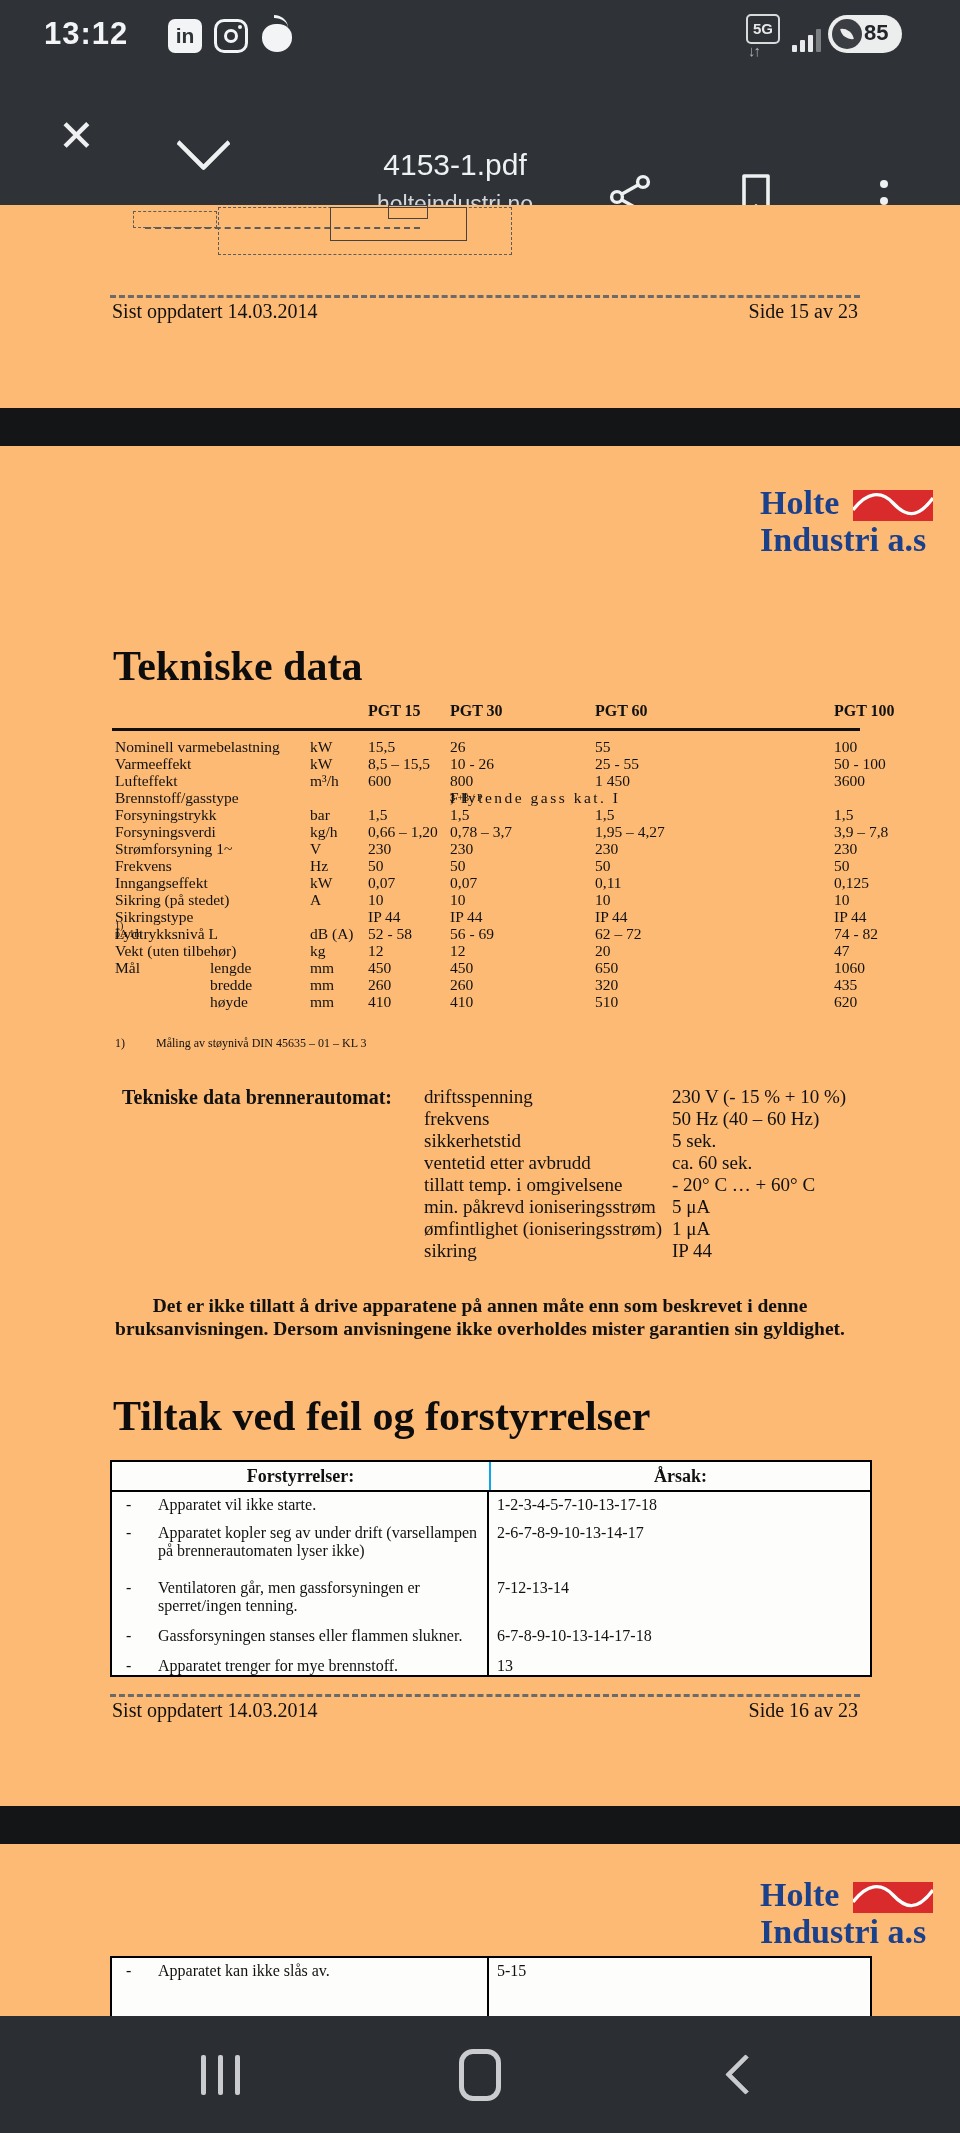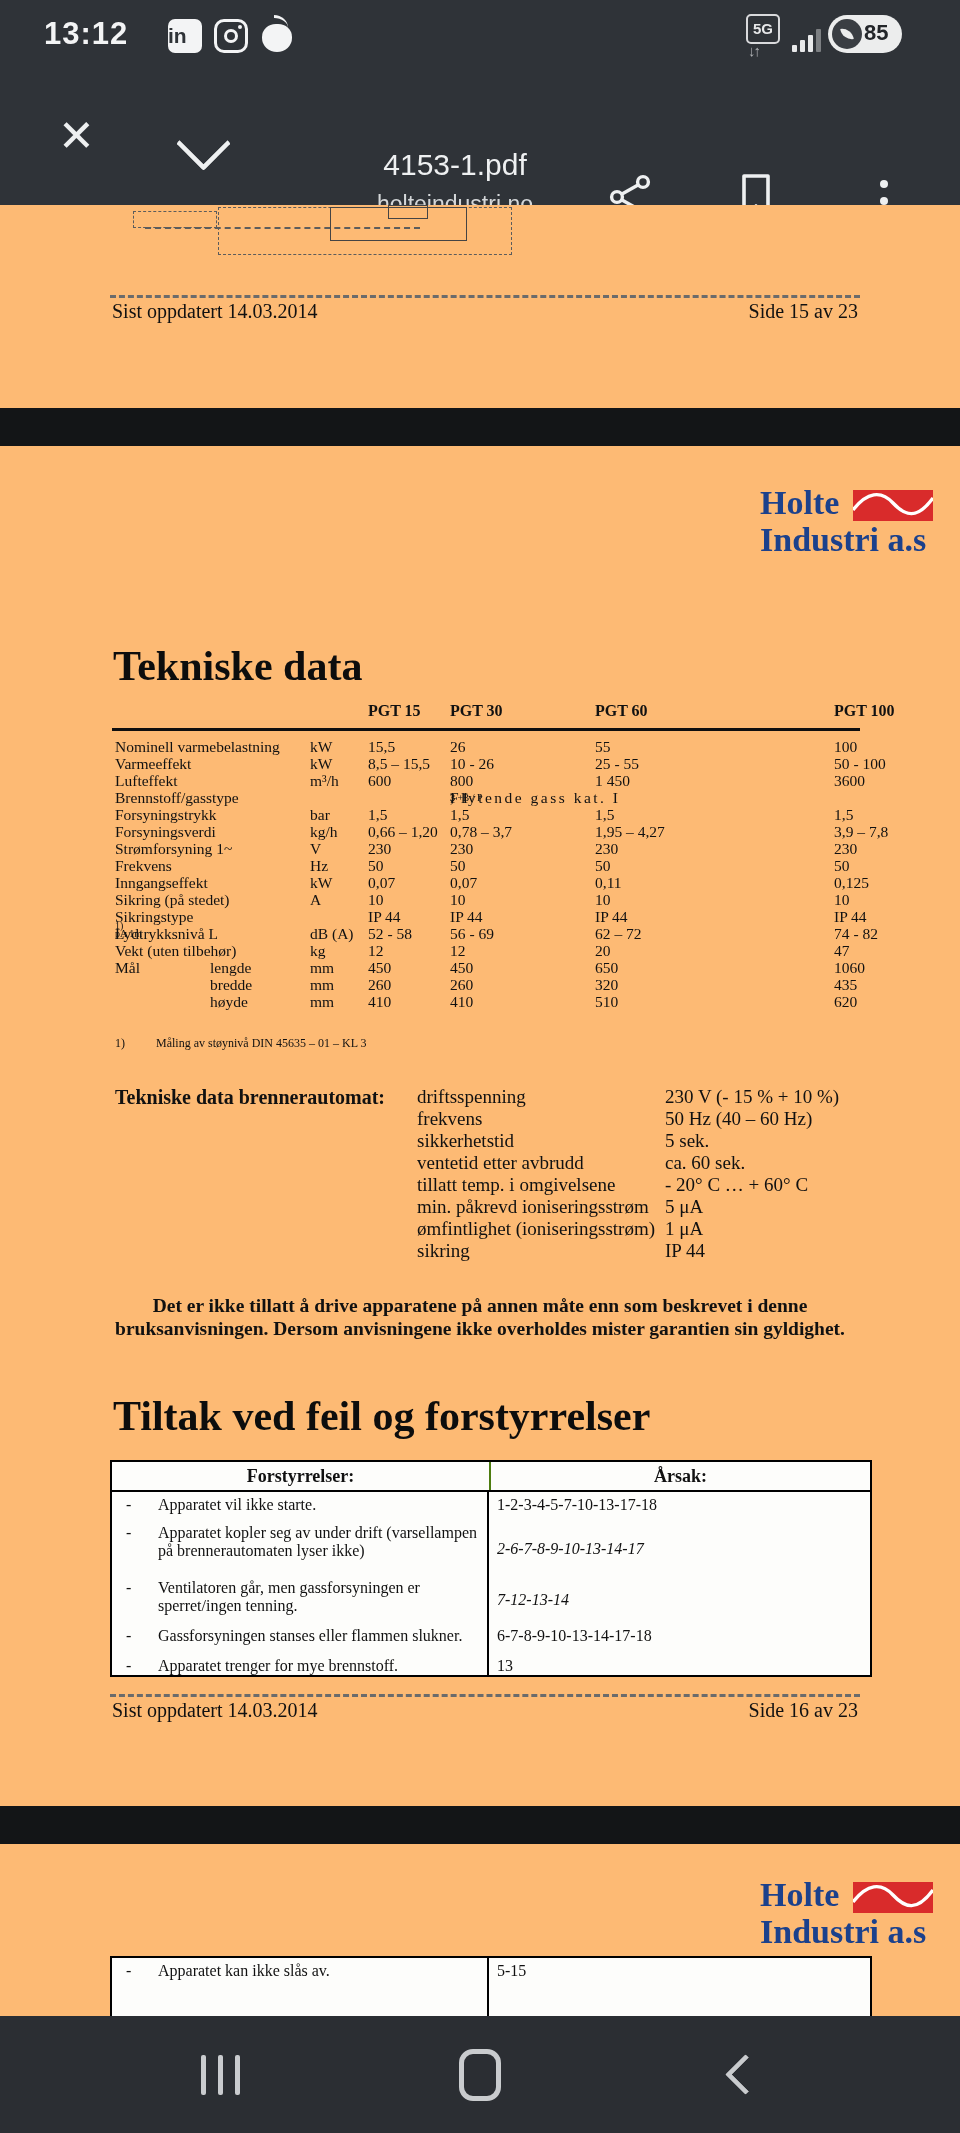--- a/index.html
+++ b/index.html
@@ -4,21 +4,21 @@
 <style>
   html,body{margin:0;padding:0;background:#000;}
   .screen{position:relative;width:960px;height:2133px;overflow:hidden;
           font-family:"Liberation Sans",sans-serif;background:#131517;padding-left:32px;}
 
   
   .status-bar{position:absolute;left:0;top:0;width:960px;height:72px;background:#2f3338;}
   .time{position:absolute;left:44px;top:16px;color:#f3f4f5;font-size:31px;font-weight:bold;letter-spacing:1px;}
   .sicon{position:absolute;top:19px;width:34px;height:34px;}
   .li-icon{left:168px;background:#f3f4f5;border-radius:7px;color:#2f3338;font-weight:bold;
-           font-size:21px;text-align:left;line-height:34px;}
+           font-size:21px;text-align:center;line-height:34px;}
   .ig-icon{left:214px;border:3px solid #f3f4f5;border-radius:10px;width:28px;height:28px;box-sizing:content-box;}
   .ig-icon .lens{position:absolute;left:7px;top:7px;width:14px;height:14px;border:3px solid #f3f4f5;border-radius:50%;box-sizing:border-box;}
   .ig-icon .dot{position:absolute;right:3px;top:3px;width:4px;height:4px;background:#f3f4f5;border-radius:50%;}
   .fruit-icon{left:262px;top:24px;width:30px;height:28px;background:#f3f4f5;border-radius:46% 46% 50% 50%;}
   .fruit-icon .stem{position:absolute;left:12px;top:-9px;width:14px;height:10px;border-top:3px solid #f3f4f5;border-radius:0 100% 0 0;}
   .net-5g{position:absolute;left:746px;top:14px;width:30px;height:26px;border:2px solid #d9dadc;border-radius:5px;
           color:#e8e9ea;font-size:15px;font-weight:bold;text-align:center;line-height:25px;}
   .net-arrows{position:absolute;left:748px;top:42px;color:#aeb0b3;font-size:15px;letter-spacing:-2px;}
   .sig{position:absolute;left:792px;top:28px;width:30px;height:24px;}
   .sig i{position:absolute;bottom:0;width:5px;background:#e8e9ea;border-radius:1px;}
@@ -86,39 +86,39 @@
   .c-v2,.h-v2{left:595px;}
   .c-v3,.h-v3{left:786px;margin-left:48px;}
   .c-span{left:450px;letter-spacing:2.5px;}
   .sub{font-size:10px;position:relative;top:3px;}
   .sup{font-size:10px;position:relative;top:-5px;}
 
   .footnote{position:absolute;left:115px;font-size:12px;}
   .footnote .fm{margin-right:28px;}
 
   
-  .burner{position:absolute;left:0;width:832px;}
+  .burner{position:absolute;left:7px;width:832px;}
   .burner-title{position:absolute;left:115px;top:0;font-size:20px;font-weight:bold;}
   .burner-row{position:relative;height:22px;font-size:19px;}
   .burner-row span{position:absolute;white-space:nowrap;}
   .b-name{left:417px;}
   .b-val{left:665px;}
 
   .notice{position:absolute;left:88px;width:784px;text-align:center;font-weight:bold;font-size:19.5px;line-height:23px;}
 
   
   .ftable{position:absolute;left:110px;width:758px;border:2px solid #000;background:#fdfdfb;}
   .fhead{display:flex;height:28px;border-bottom:2px solid #000;font-weight:bold;font-size:18px;}
-  .fhead .fc1{width:377px;border-right:2px solid #4d7c0f;text-align:center;line-height:28px;}
+  .fhead .fc1{width:377px;border-right:2px solid #0ea5e9;text-align:center;line-height:28px;}
   .fhead .fc2{flex:1;text-align:center;line-height:28px;}
   .frow{display:flex;font-size:16px;}
   .frow .fc1{width:377px;border-right:2px solid #000;position:relative;padding:4px 10px 0 46px;box-sizing:border-box;}
   .frow .fc1 .bullet{position:absolute;left:14px;top:4px;}
   .frow .fc2{flex:1;padding:4px 0 2px 8px;display:flex;flex-direction:column;}
-  .frow .fc2.bottom{justify-content:center;font-style:italic;}
+  .frow .fc2.bottom{justify-content:flex-start;}
 
   
   .p17 .ftable{border-bottom:none;}
 
   
   .nav-bar{position:absolute;left:0;top:2016px;width:960px;height:117px;background:#2b2e33;}
   .nav-btn{position:absolute;top:0;width:120px;height:117px;display:flex;align-items:center;justify-content:center;cursor:pointer;}
   .recents{left:160px;display:flex;gap:12px;}
   .recents i{width:5px;height:40px;background:#c9cbce;border-radius:2px;}
   .homebtn{left:420px;}

